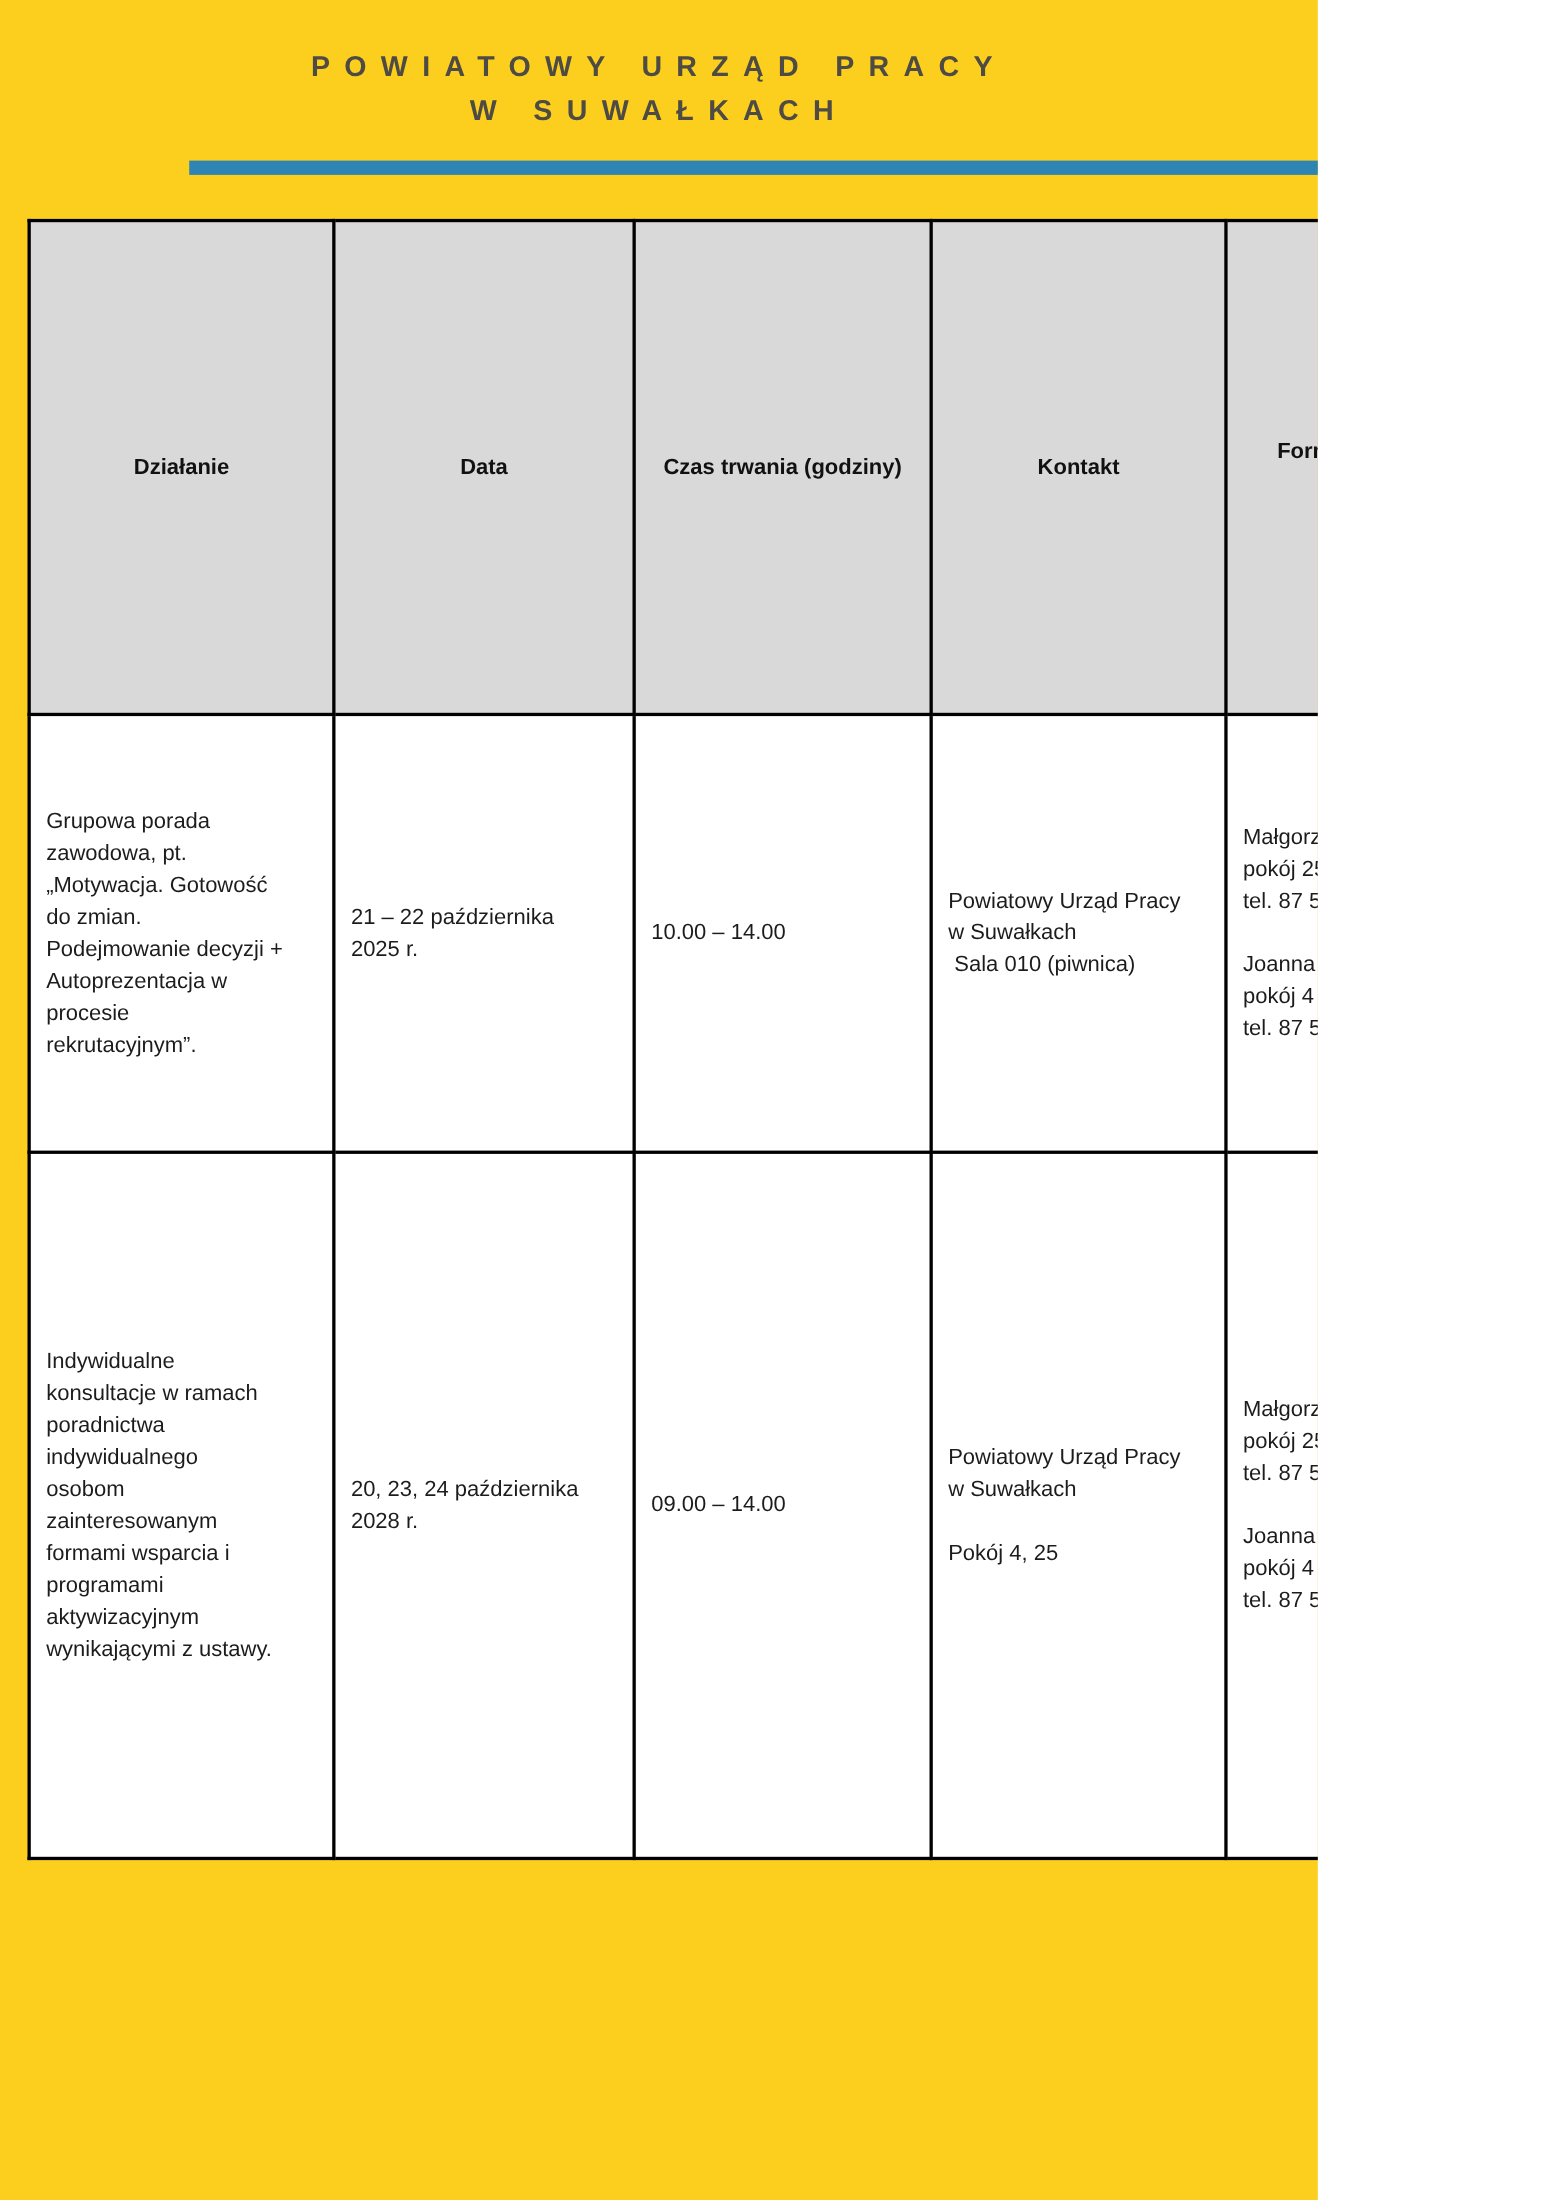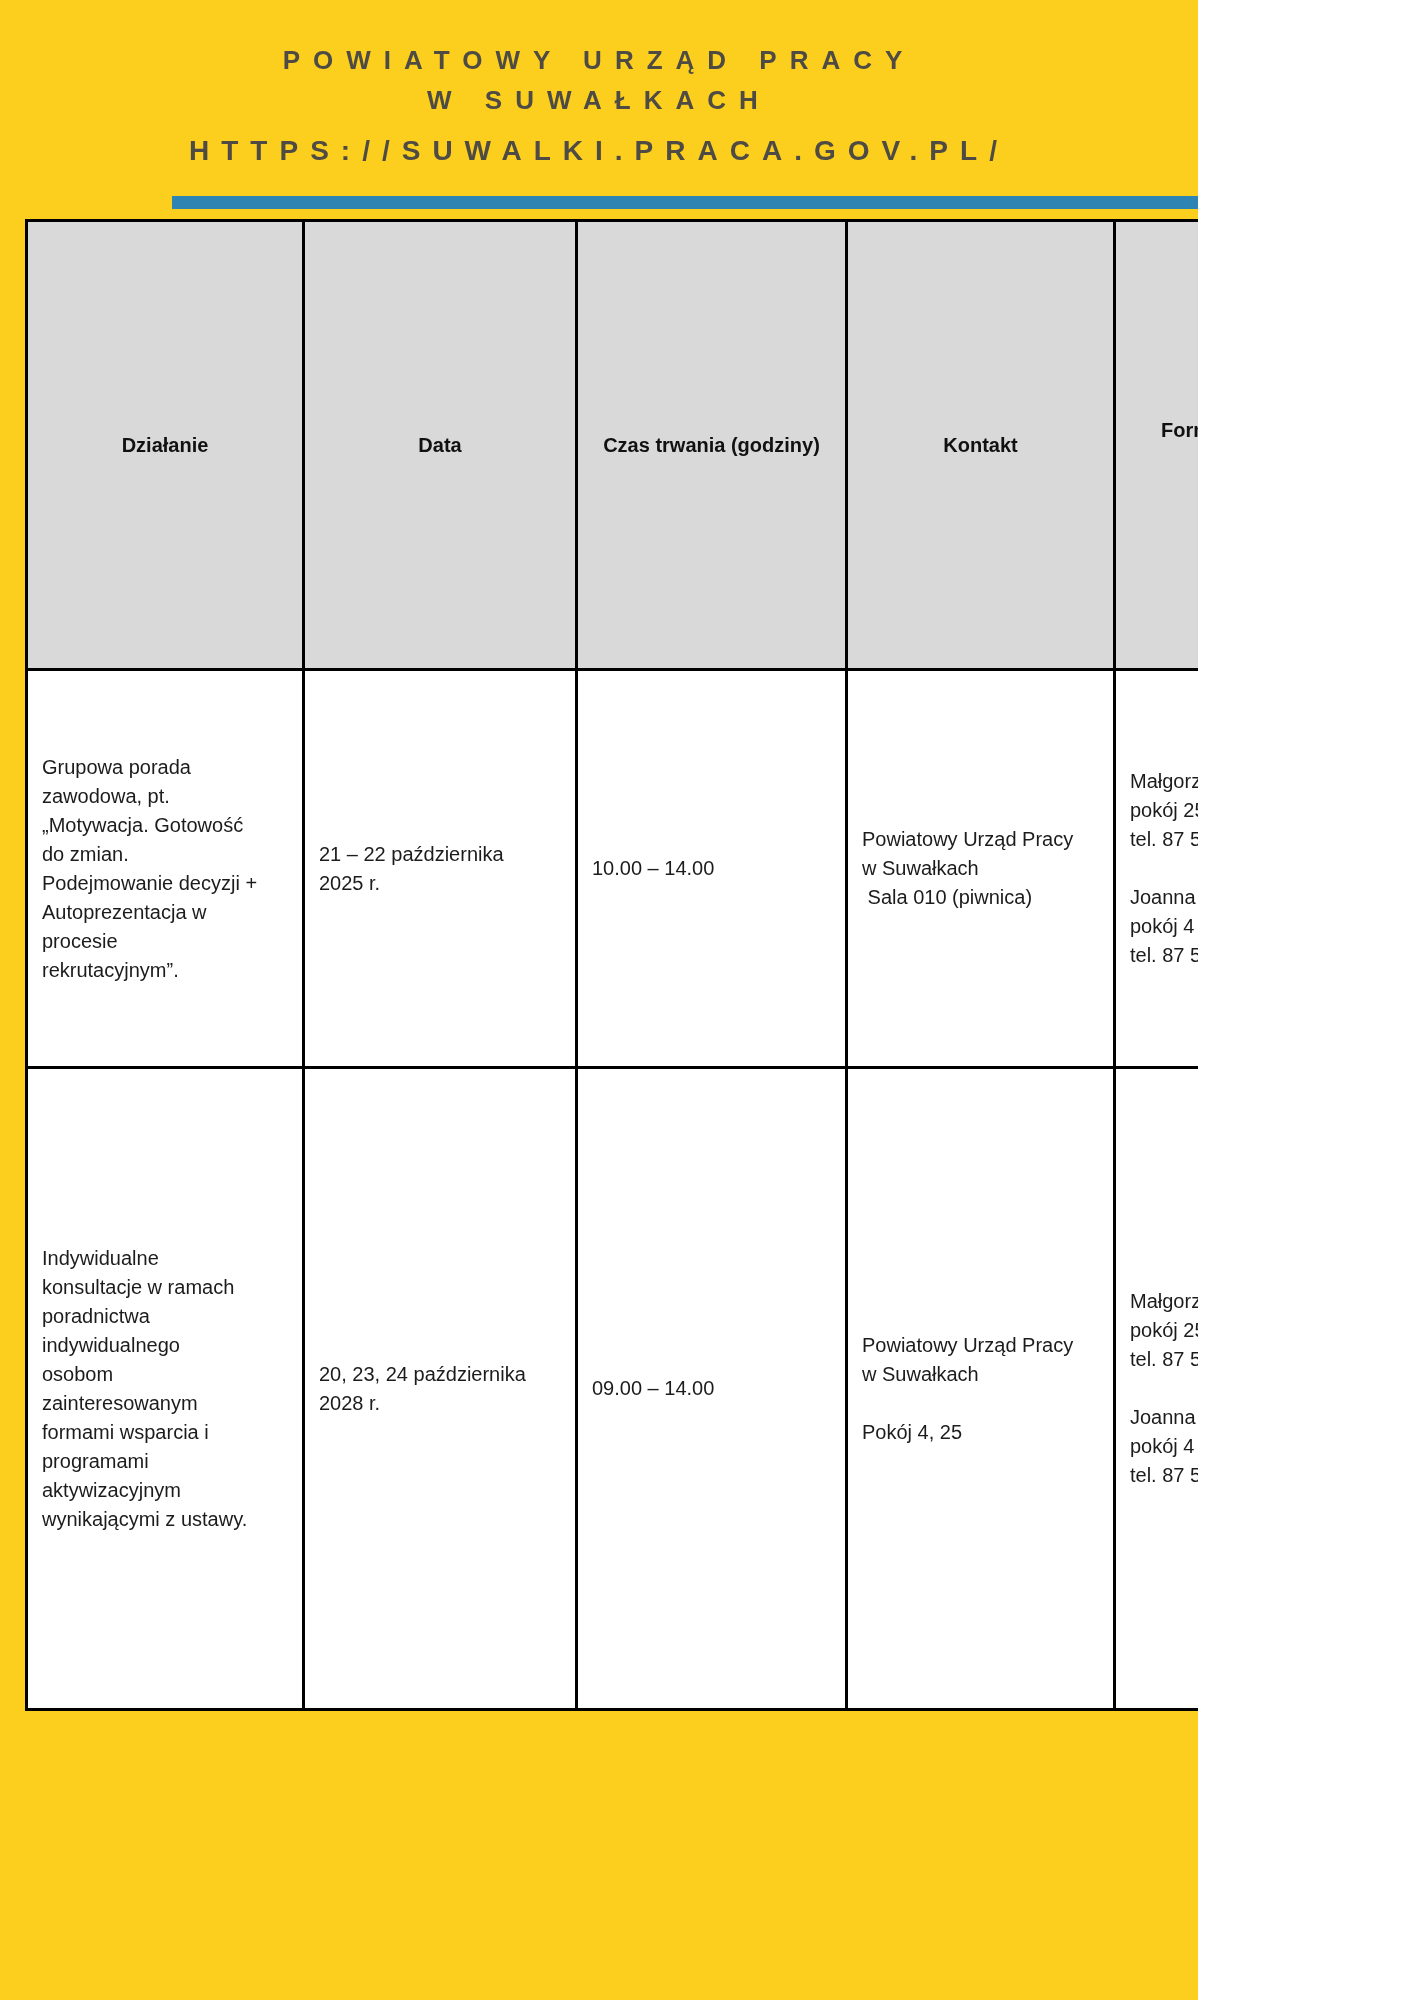--- a/index.html
+++ b/index.html
@@ -32,21 +32,21 @@
     white-space: nowrap;
   }
   .divider {
     width: 1079px;
     height: 13px;
     margin: 26px 0 0 172px;
     background: #2E85B4;
   }
   
   table.schedule {
-    margin: 10px 0 0 25px;
+    margin: 40px 0 0 25px;
     width: 1360px;
     border-collapse: collapse;
     table-layout: fixed;
     background: #fdba74;
   }
   table.schedule col.c1 { width: 277px; }
   table.schedule col.c2 { width: 273px; }
   table.schedule col.c3 { width: 270px; }
   table.schedule col.c4 { width: 268px; }
   table.schedule col.c5 { width: 272px; }
@@ -79,21 +79,20 @@
   }
 </style>
 </head>
 <body>
 
 <div class="page">
 
   <div class="letterhead">
     <div class="hline">POWIATOWY URZĄD PRACY</div>
     <div class="hline">W SUWAŁKACH</div>
-    <div class="hurl">HTTPS://SUWALKI.PRACA.GOV.PL/</div>
   </div>
 
   <div class="divider"></div>
 
   <table class="schedule">
     <colgroup>
       <col class="c1">
         <col class="c2">
         <col class="c3">
         <col class="c4">

